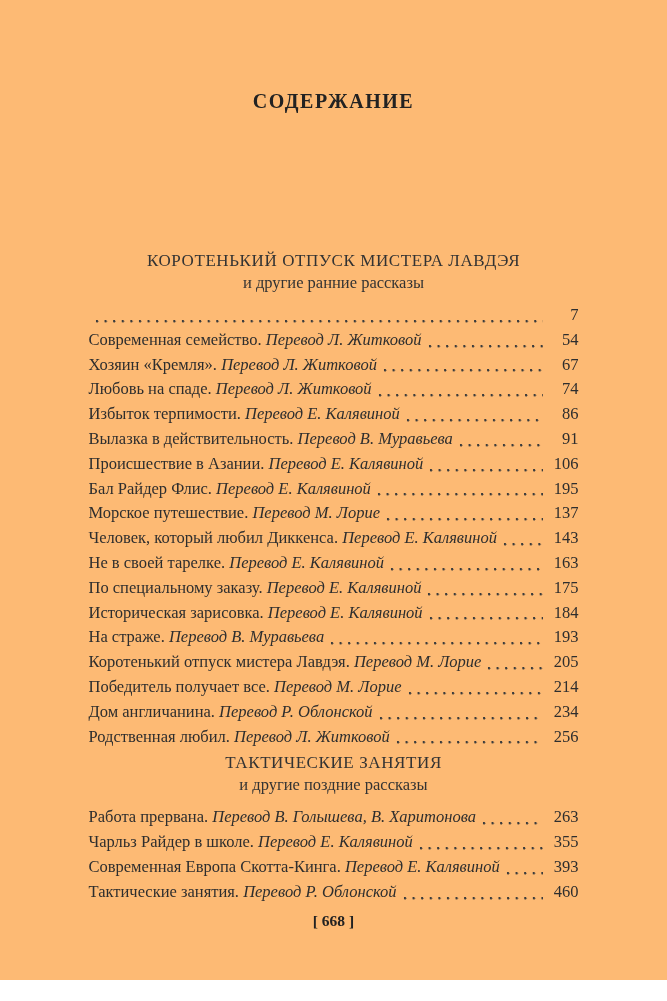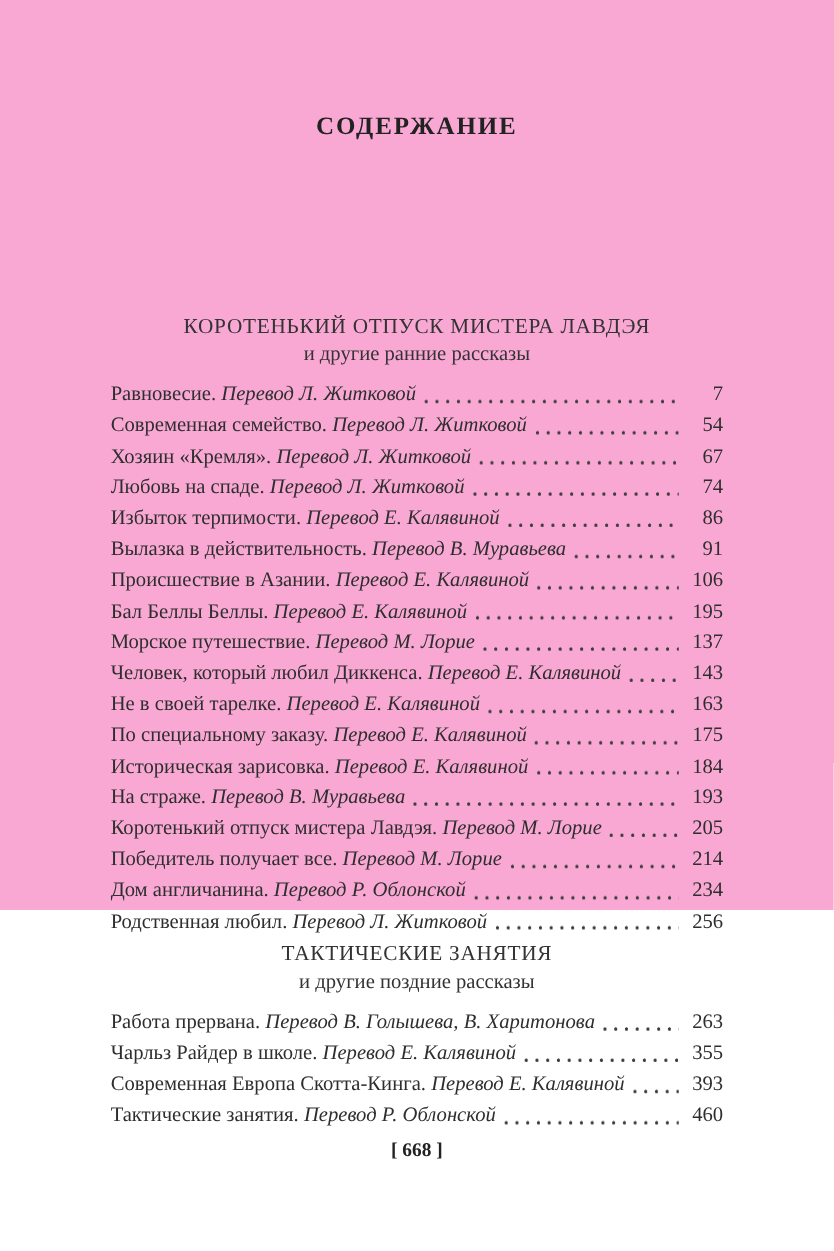--- a/index.html
+++ b/index.html
@@ -10,22 +10,22 @@
   body {
     width: 667px;
     height: 1001px;
     font-family: "Liberation Serif", "DejaVu Serif", serif;
     color: #2e2e2e;
     overflow: hidden;
   }
   .page {
     position: relative;
     width: 667px;
-    height: 728px;
-    background: #f9a8d4;
+    height: 980px;
+    background: #fdba74;
   }
   .book-title {
     margin: 0;
     padding-top: 88px;
     text-align: center;
     font-size: 20px;
     font-weight: bold;
     letter-spacing: 1.5px;
     color: #222222;
     line-height: 26px;
@@ -102,21 +102,20 @@
 <body>
 
 <div class="page">
   <h1 class="book-title">СОДЕРЖАНИЕ</h1>
   <div class="toc-sections">
       <section class="toc-section">
         <h2 class="section-heading">КОРОТЕНЬКИЙ ОТПУСК МИСТЕРА ЛАВДЭЯ</h2>
         <div class="section-subheading">и другие ранние рассказы</div>
         <div class="entries">
           <div class="entry">
-            <span class="label"><span class="t">Равновесие.</span> <span class="tr">Перевод Л. Житковой</span></span>
             <span class="leader"></span>
             <span class="pagenum">7</span>
           </div>
           <div class="entry">
             <span class="label"><span class="t">Современная семейство.</span> <span class="tr">Перевод Л. Житковой</span></span>
             <span class="leader"></span>
             <span class="pagenum">54</span>
           </div>
           <div class="entry">
             <span class="label"><span class="t">Хозяин «Кремля».</span> <span class="tr">Перевод Л. Житковой</span></span>
@@ -137,21 +136,21 @@
             <span class="label"><span class="t">Вылазка в действительность.</span> <span class="tr">Перевод В. Муравьева</span></span>
             <span class="leader"></span>
             <span class="pagenum">91</span>
           </div>
           <div class="entry">
             <span class="label"><span class="t">Происшествие в Азании.</span> <span class="tr">Перевод Е. Калявиной</span></span>
             <span class="leader"></span>
             <span class="pagenum">106</span>
           </div>
           <div class="entry">
-            <span class="label"><span class="t">Бал Беллы Беллы.</span> <span class="tr">Перевод Е. Калявиной</span></span>
+            <span class="label"><span class="t">Бал Райдер Флис.</span> <span class="tr">Перевод Е. Калявиной</span></span>
             <span class="leader"></span>
             <span class="pagenum">195</span>
           </div>
           <div class="entry">
             <span class="label"><span class="t">Морское путешествие.</span> <span class="tr">Перевод М. Лорие</span></span>
             <span class="leader"></span>
             <span class="pagenum">137</span>
           </div>
           <div class="entry">
             <span class="label"><span class="t">Человек, который любил Диккенса.</span> <span class="tr">Перевод Е. Калявиной</span></span>

